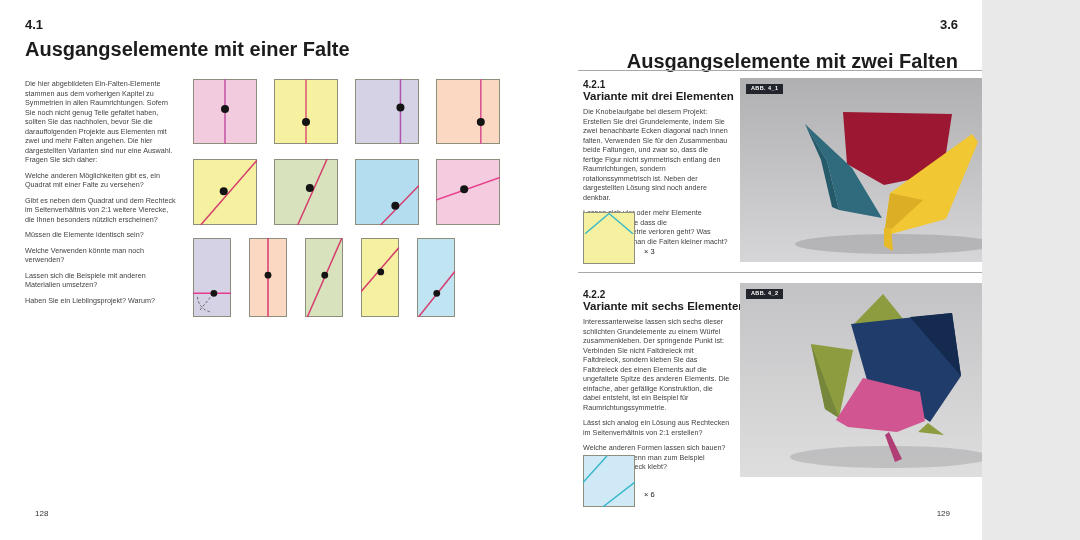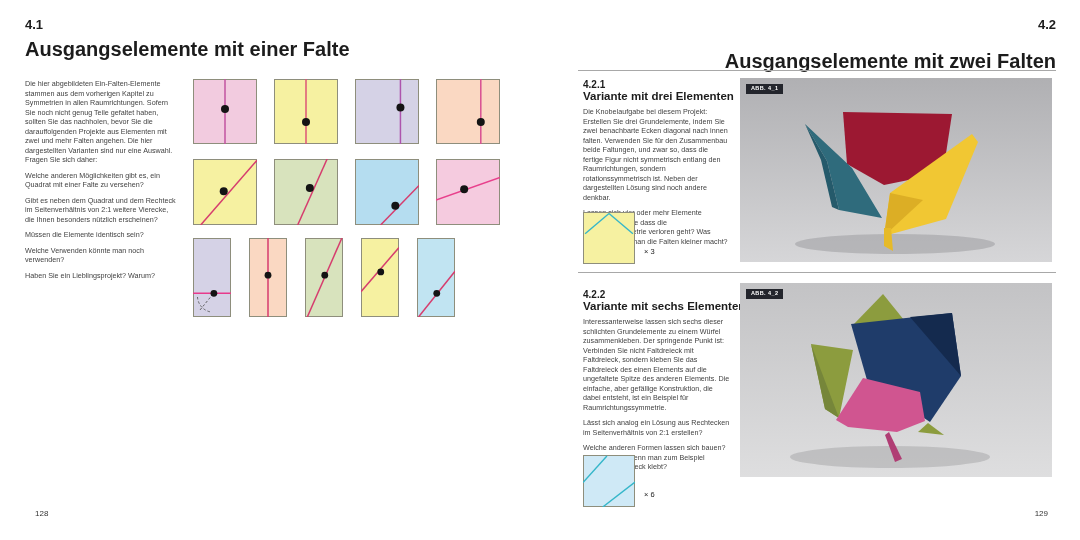--- a/index.html
+++ b/index.html
@@ -1,16 +1,16 @@
 <!DOCTYPE html>
 <html><head>
 <meta charset="utf-8">
 <style>
   html,body{margin:0;padding:0;background:#e9e9e9;}
-  .spread{position:relative;width:1080px;height:540px;background:#ffffff;overflow:hidden;
+  .spread{position:relative;width:982px;height:540px;background:#ffffff;overflow:hidden;
           font-family:"Liberation Sans",sans-serif;color:#3c3c3c;}
   .abs{position:absolute;}
   .chap-num{font-size:13px;font-weight:bold;color:#1c1c1c;}
   .chap-title{font-size:20px;font-weight:bold;color:#1c1c1c;}
   .right-head{text-align:right;}
   .body-col p{margin:0 0 6px 0;font-size:7.2px;line-height:1.32;color:#3f3f3f;}
   .rule{height:1px;background:#a8a8a8;}
   .sec-num{font-size:10px;font-weight:bold;color:#1c1c1c;}
   .sec-title{font-size:11.5px;font-weight:bold;color:#1c1c1c;}
   .fold-row{display:flex;}
@@ -29,20 +29,21 @@
 
   <div class="abs chap-num" style="left:25px;top:17px;">4.1</div>
   <div class="abs chap-title" style="left:25px;top:38px;">Ausgangselemente mit einer Falte</div>
 
   <div class="abs body-col" style="left:25px;top:79px;width:153px;">
       <p>Die hier abgebildeten Ein-Falten-Elemente stammen aus dem vorherigen Kapitel zu Symmetrien in allen Raumrichtungen. Sofern Sie noch nicht genug Teile gefaltet haben, sollten Sie das nachholen, bevor Sie die darauffolgenden Projekte aus Elementen mit zwei und mehr Falten angehen. Die hier dargestellten Varianten sind nur eine Auswahl. Fragen Sie sich daher:</p>
       <p>Welche anderen Möglichkeiten gibt es, ein Quadrat mit einer Falte zu versehen?</p>
       <p>Gibt es neben dem Quadrat und dem Rechteck im Seitenverhältnis von 2:1 weitere Vierecke, die Ihnen besonders nützlich erscheinen?</p>
       <p>Müssen die Elemente identisch sein?</p>
       <p>Welche Verwenden könnte man noch verwenden?</p>
+      <p>Lassen sich die Beispiele mit anderen Materialien umsetzen?</p>
       <p>Haben Sie ein Lieblingsprojekt? Warum?</p>
     </div>
 
   <div class="abs fold-row sq" style="left:193px;top:79px;">
       <svg width="64" height="65" viewBox="0 0 64 65">
         <rect x="0.5" y="0.5" width="63" height="64" fill="#f2cbdf" stroke="#8e8e7c" stroke-width="1"></rect>
         <line x1="32" y1="0" x2="32" y2="65" stroke="#c253a0" stroke-width="1.5"></line>
         <circle cx="32" cy="29.9" r="4" fill="#141414"></circle>
       </svg>
       <svg width="64" height="65" viewBox="0 0 64 65">
@@ -109,21 +110,21 @@
       </svg>
       <svg width="38" height="79" viewBox="0 0 38 79">
         <rect x="0.5" y="0.5" width="37" height="78" fill="#c1e4f2" stroke="#8e8e7c" stroke-width="1"></rect>
         <line x1="1.52" y1="79" x2="38" y2="33.18" stroke="#d63d6e" stroke-width="1.5"></line>
         <circle cx="19.76" cy="55.3" r="3.4" fill="#141414"></circle>
       </svg>
     </div>
 
   <div class="abs page-num" style="left:35px;top:509px;">128</div>
 
-  <div class="abs chap-num right-head" style="right:24px;top:17px;">4.2</div>
+  <div class="abs chap-num right-head" style="right:24px;top:17px;">3.6</div>
   <div class="abs chap-title right-head" style="right:24px;top:50px;">Ausgangselemente mit zwei Falten</div>
   <div class="abs rule" style="left:578px;top:70px;width:478px;"></div>
 
   <div class="abs sec-num" style="left:583px;top:79px;">4.2.1</div>
   <div class="abs sec-title" style="left:583px;top:90px;">Variante mit drei Elementen</div>
   <div class="abs body-col" style="left:583px;top:107px;width:147px;">
       <p>Die Knobelaufgabe bei diesem Projekt: Erstellen Sie drei Grundelemente, indem Sie zwei benachbarte Ecken diagonal nach innen falten. Verwenden Sie für den Zusammenbau beide Faltungen, und zwar so, dass die fertige Figur nicht symmetrisch entlang den Raumrichtungen, sondern rotationssymmetrisch ist. Neben der dargestellten Lösung sind noch andere denkbar.</p>
       <p>Lassen sich vier oder mehr Elemente hinzufügen, ohne dass die Rotationssymmetrie verloren geht? Was passiert, wenn man die Falten kleiner macht?</p>
     </div>
   <div class="abs" style="left:583px;top:212px;"><svg width="52" height="52" viewBox="0 0 52 52">

